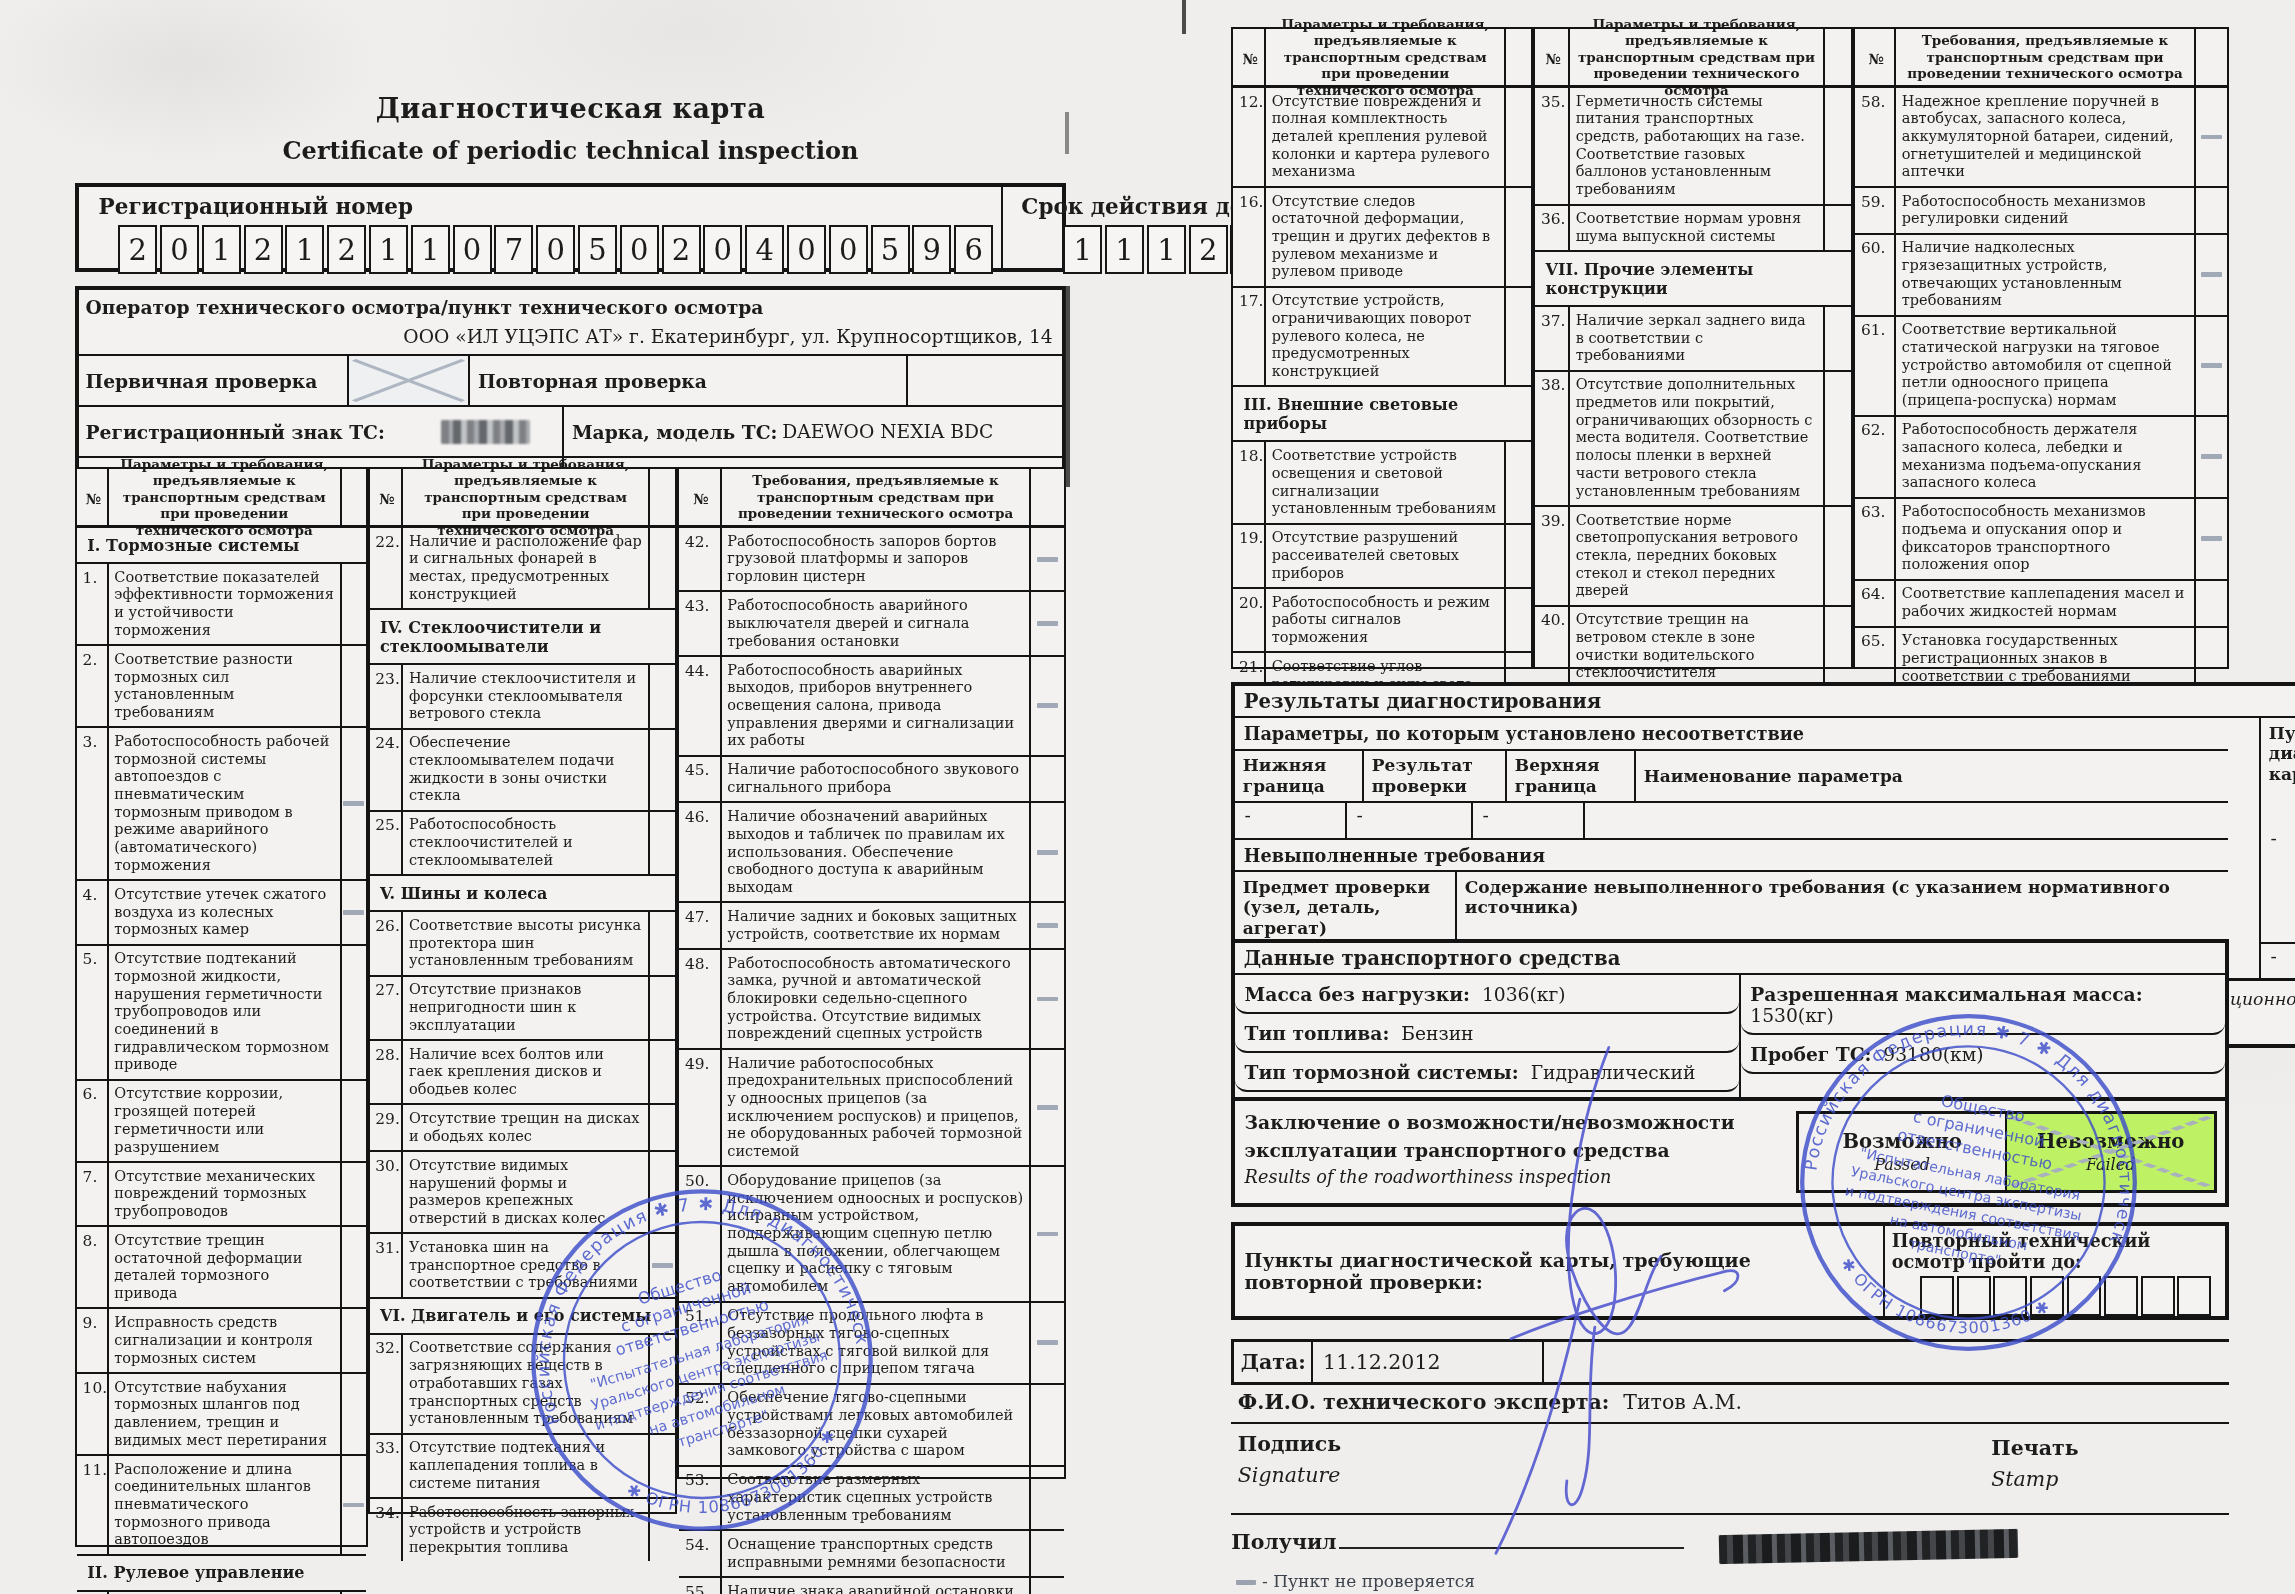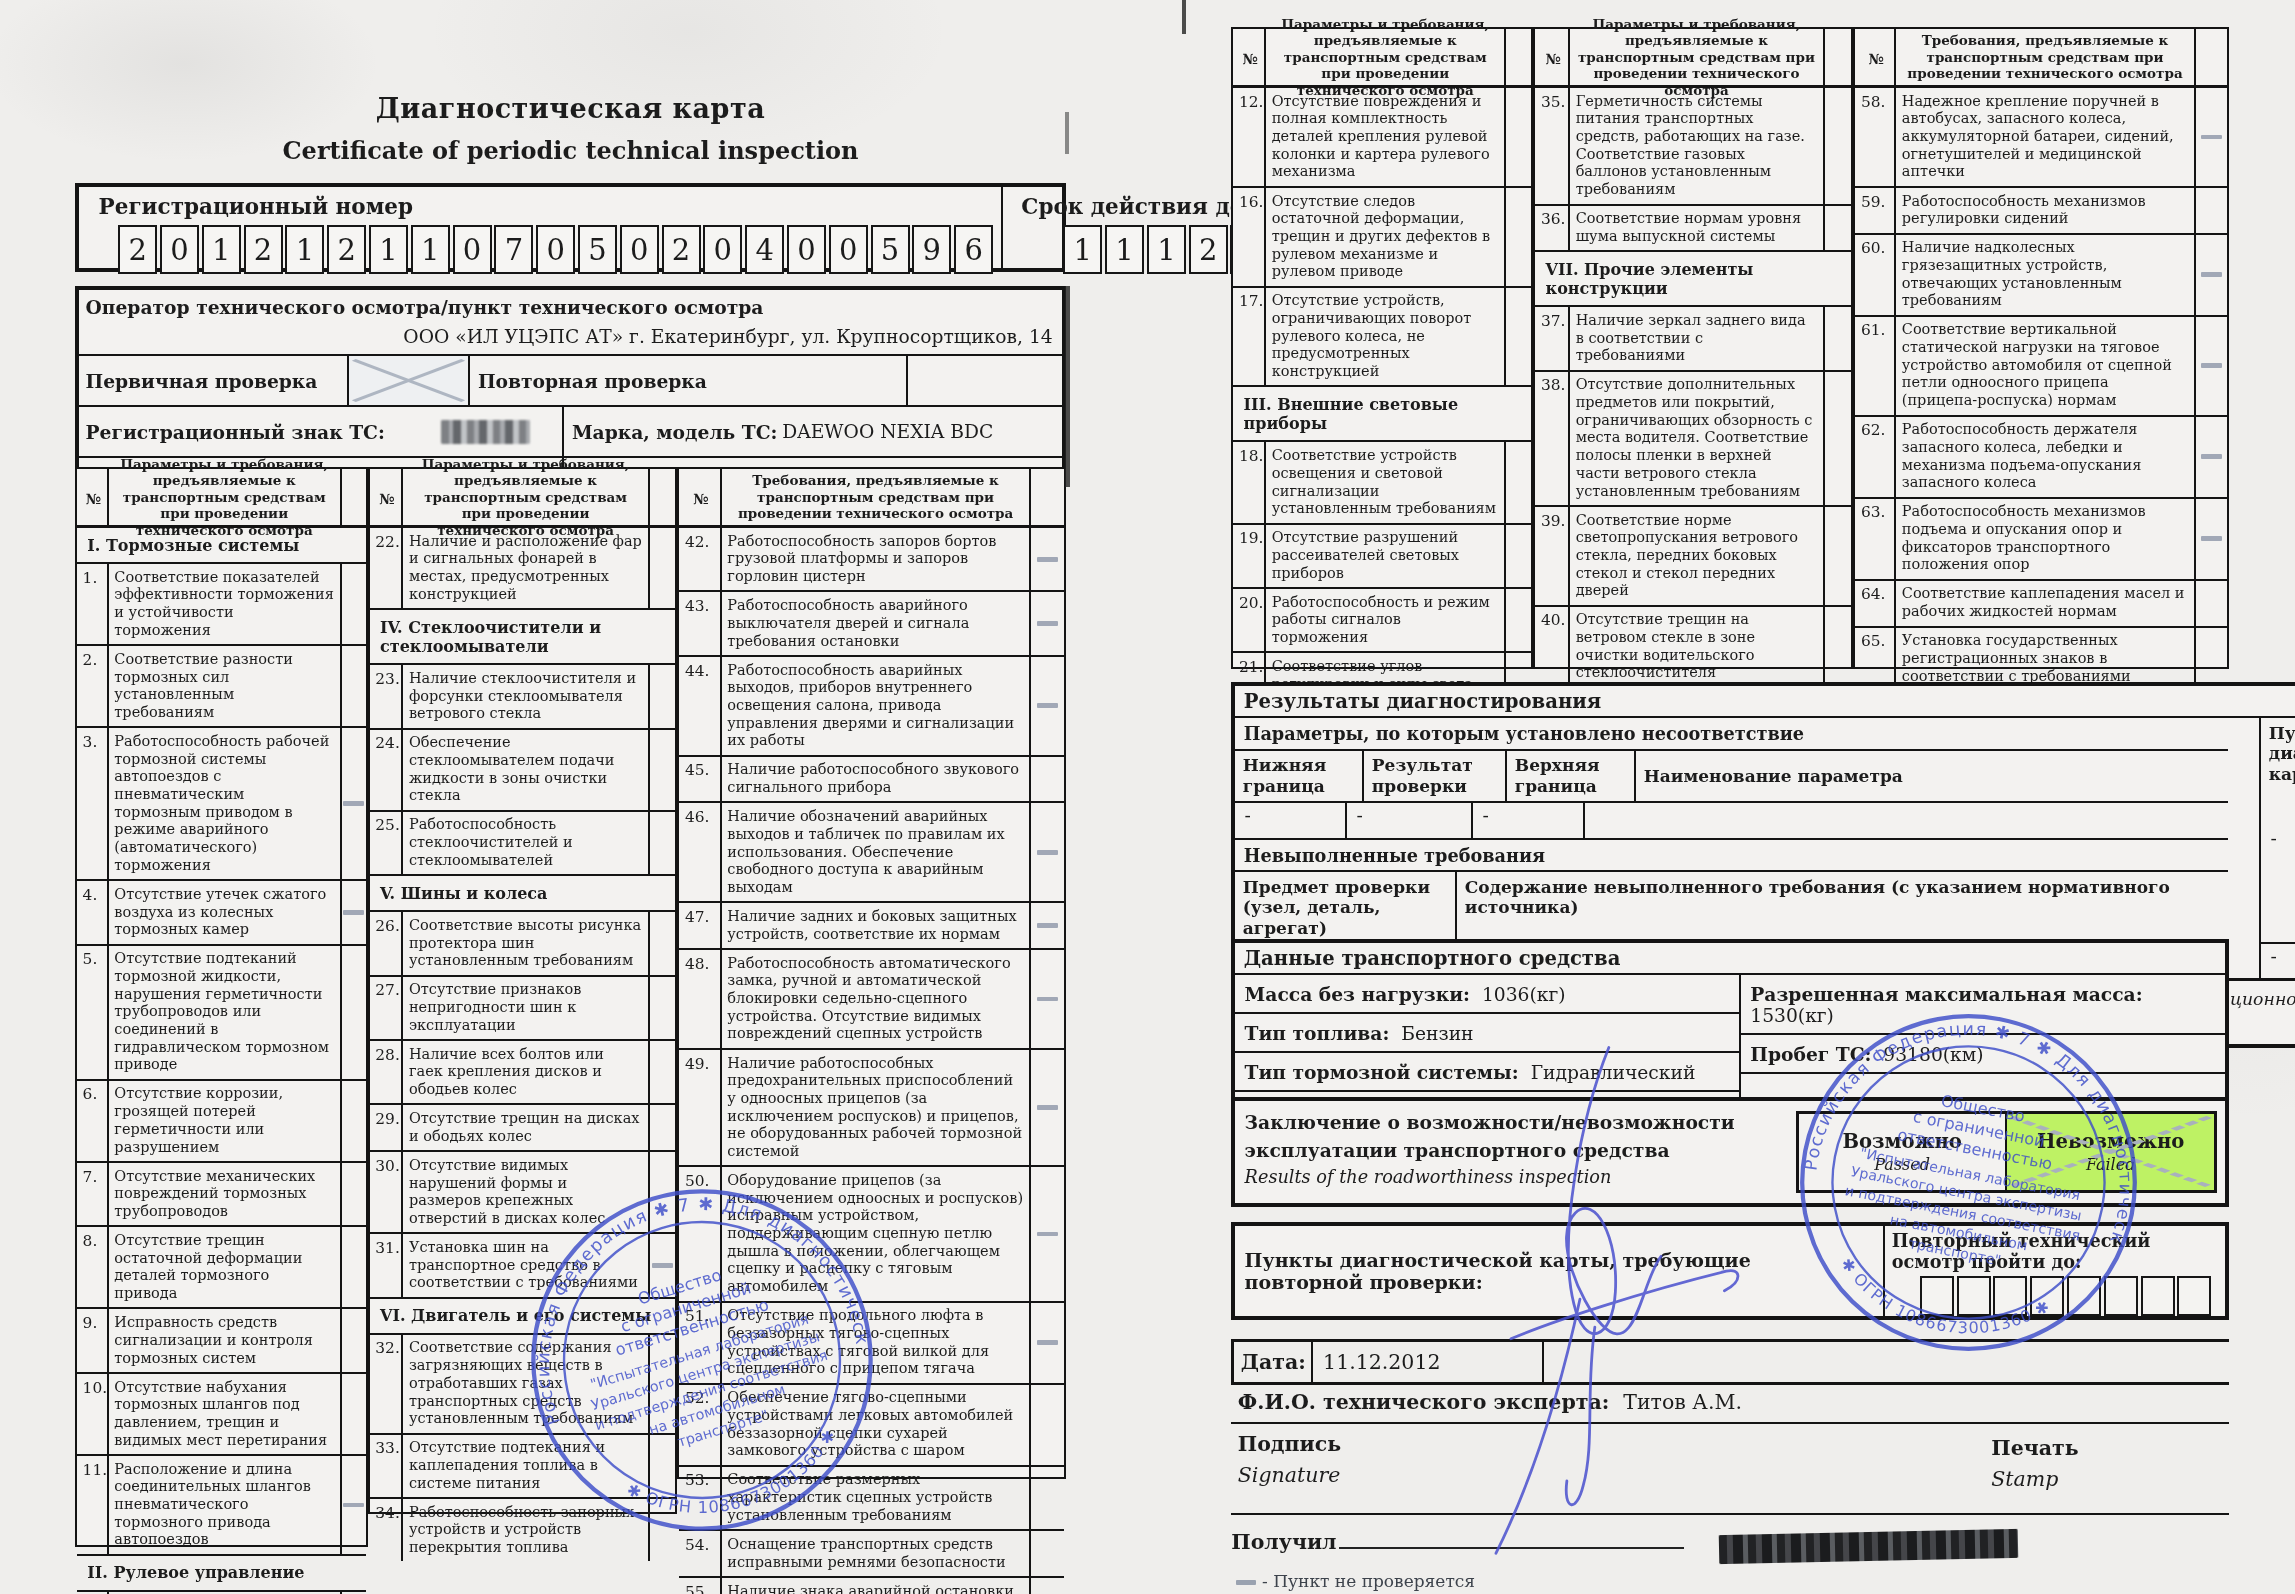--- a/index.html
+++ b/index.html
@@ -68,21 +68,21 @@
 
   
   .res-title{font-size:19.6px;font-weight:bold;padding:3.7px 8.4px;}
   .res-label{font-size:17.7px;font-weight:bold;padding:4.7px 8.4px;}
   .res-h{font-size:17px;font-weight:bold;padding:4.7px 7.5px;line-height:1.2;}
   .res-dash{font-size:18.7px;padding:1.9px 9.3px;}
   .notes{font-size:17.3px;line-height:1.45;padding:6.5px 9.3px;font-style:italic;}
   .notes .nlabel{font-weight:bold;font-style:normal;}
 
   
-  .vd-row{font-size:18.7px;padding:7.5px 9.3px;}
+  .vd-row{font-size:18.7px;padding:7.5px 9.3px;border-radius:12px;}
   .vd-label{font-weight:bold;}
 
   
   .concl-title{font-size:18.7px;font-weight:bold;line-height:1.5;}
   .concl-en{font-size:17.7px;font-style:italic;font-weight:normal;margin-top:3.7px;}
   .pf-cell{width:201px;display:flex;flex-direction:column;align-items:center;justify-content:center;position:relative;}
   .pf-ru{font-size:19.6px;font-weight:bold;}
   .pf-en{font-size:16px;font-style:italic;margin-top:2.8px;}
 
   

